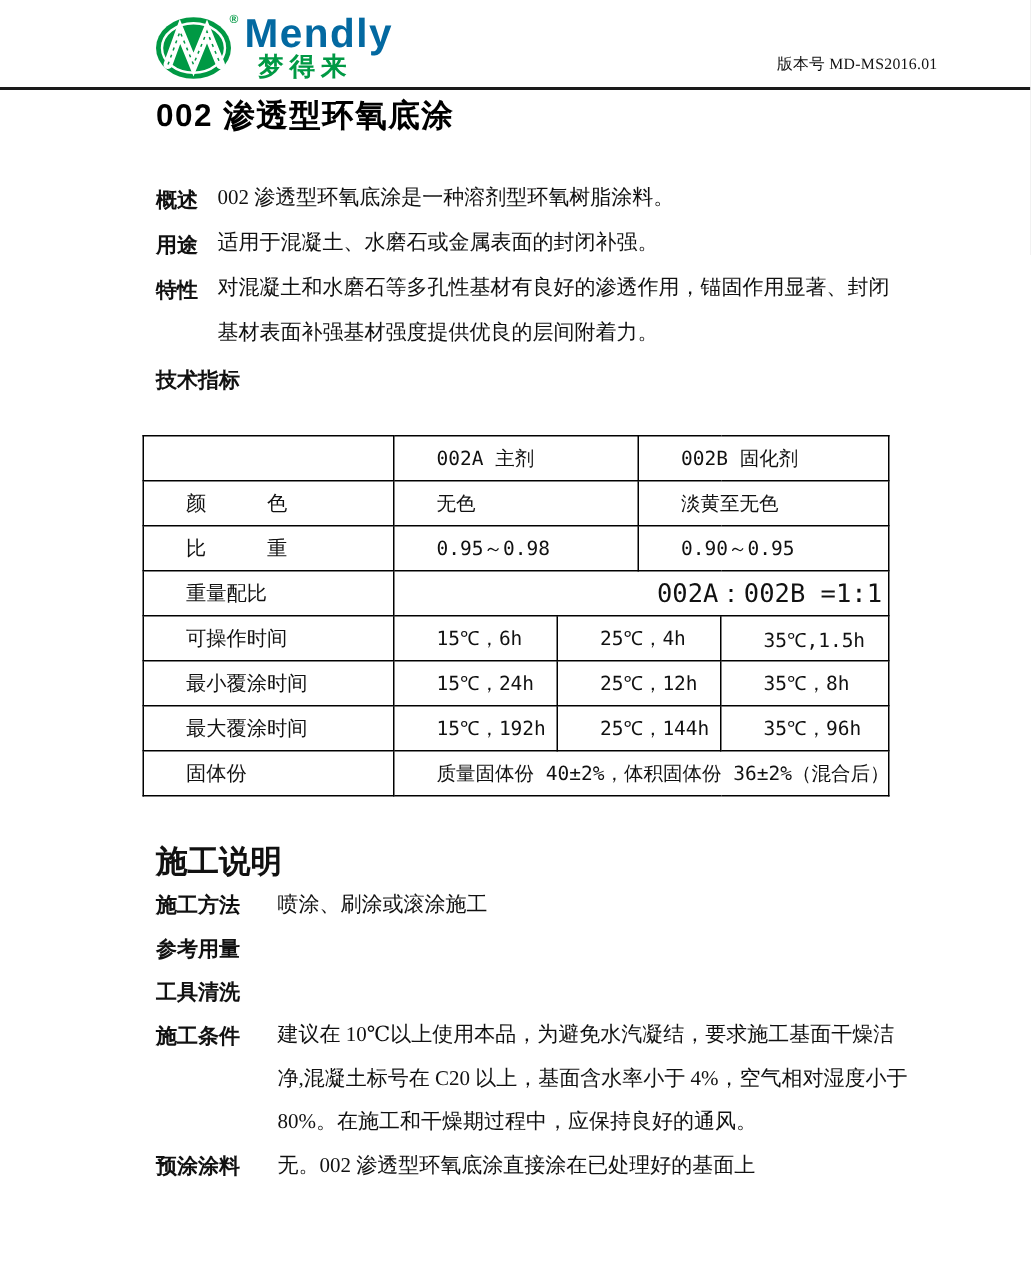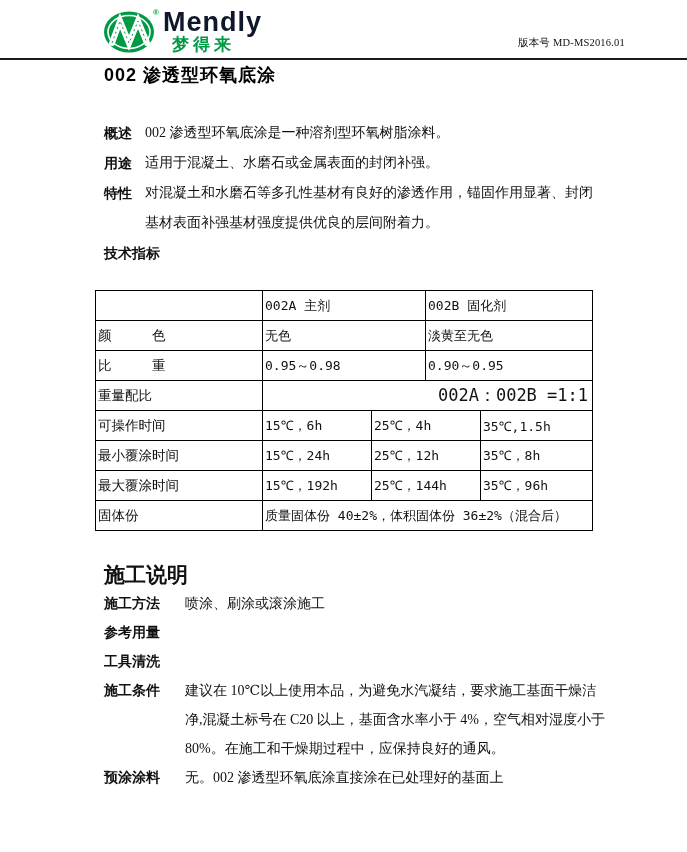--- a/index.html
+++ b/index.html
@@ -9,46 +9,46 @@
     font-family:"Liberation Serif","DejaVu Serif",serif;
     color:#111111;
   }
   
   .logo-block { position:absolute; left:103px; top:9px; display:flex; align-items:flex-start; }
   .logo-mark { position:relative; width:54px; height:46px; }
   .logo-reg { position:absolute; left:50px; top:-1px; font-size:8px; font-weight:bold; color:#009944;
               font-family:"Liberation Sans",sans-serif; }
   .logo-texts { margin-left:6px; }
   .logo-en { font-family:"Liberation Sans",sans-serif; font-weight:bold; font-size:27px;
-             line-height:26px; color:#0f172a; letter-spacing:1px; }
+             line-height:26px; color:#0369a1; letter-spacing:1px; }
   .logo-cn { font-family:"Liberation Sans",sans-serif; font-weight:bold; font-size:17px;
              line-height:19px; color:#009944; letter-spacing:4px; padding-left:9px; }
   .version { position:absolute; top:36px; right:62px; font-size:10.5px; letter-spacing:0.2px;text-align:center; }
   .rule { position:absolute; top:58px; left:0; width:687px; height:0; border-top:2px solid #1a1a1a; }
 
   
   .doc-title { position:absolute; left:104px; top:63px; margin:0;
                font-family:"Liberation Sans",sans-serif; font-weight:bold;
-               font-size:18px; letter-spacing:1px; color:#000; }
+               font-size:21px; letter-spacing:1px; color:#000; }
 
   
   .overview { position:absolute; left:104px; top:118px; width:502px; font-size:14px; line-height:30px; }
   .ov-row { display:flex; }
   .ov-label { flex:0 0 41px; font-family:"Liberation Sans",sans-serif; font-weight:bold; }
   .ov-text { flex:1; }
 
   .sec-heading { position:absolute; left:104px; margin:0;
                  font-family:"Liberation Sans",sans-serif; font-weight:bold;
                  font-size:14px; line-height:30px; }
   .tech-heading { top:238px; }
 
   
   table.tech { position:absolute; left:95px; top:290px; width:497px;
                border-collapse:collapse; table-layout:fixed; font-size:13.5px; }
-  table.tech td { border:1px solid #000; height:29px; padding:0 4px 0 2px; overflow:hidden; white-space:nowrap; }
+  table.tech td { border:1px solid #000; height:29px; padding:0 4px 0 28px; overflow:hidden; white-space:nowrap; }
   td.t-label { font-family:"Liberation Sans",sans-serif; font-weight:normal; }
   td.t-val  { font-family:"DejaVu Sans Mono","Liberation Mono",monospace; font-size:13px; }
   td.t-span-c { text-align:right; font-family:"DejaVu Sans Mono","Liberation Mono",monospace; font-size:17px; }
   td.t-span-l { text-align:left; font-family:"DejaVu Sans Mono","Liberation Mono",monospace; font-size:13px; }
 
   
   .cons { position:absolute; left:104px; top:560px; width:502px; font-size:14px; line-height:29px; }
   .cons-heading { font-family:"Liberation Sans",sans-serif; font-weight:bold; margin:0; }
   .cons-mix { margin:0; }
   .cons-label { font-family:"Liberation Sans",sans-serif; font-weight:bold; }

